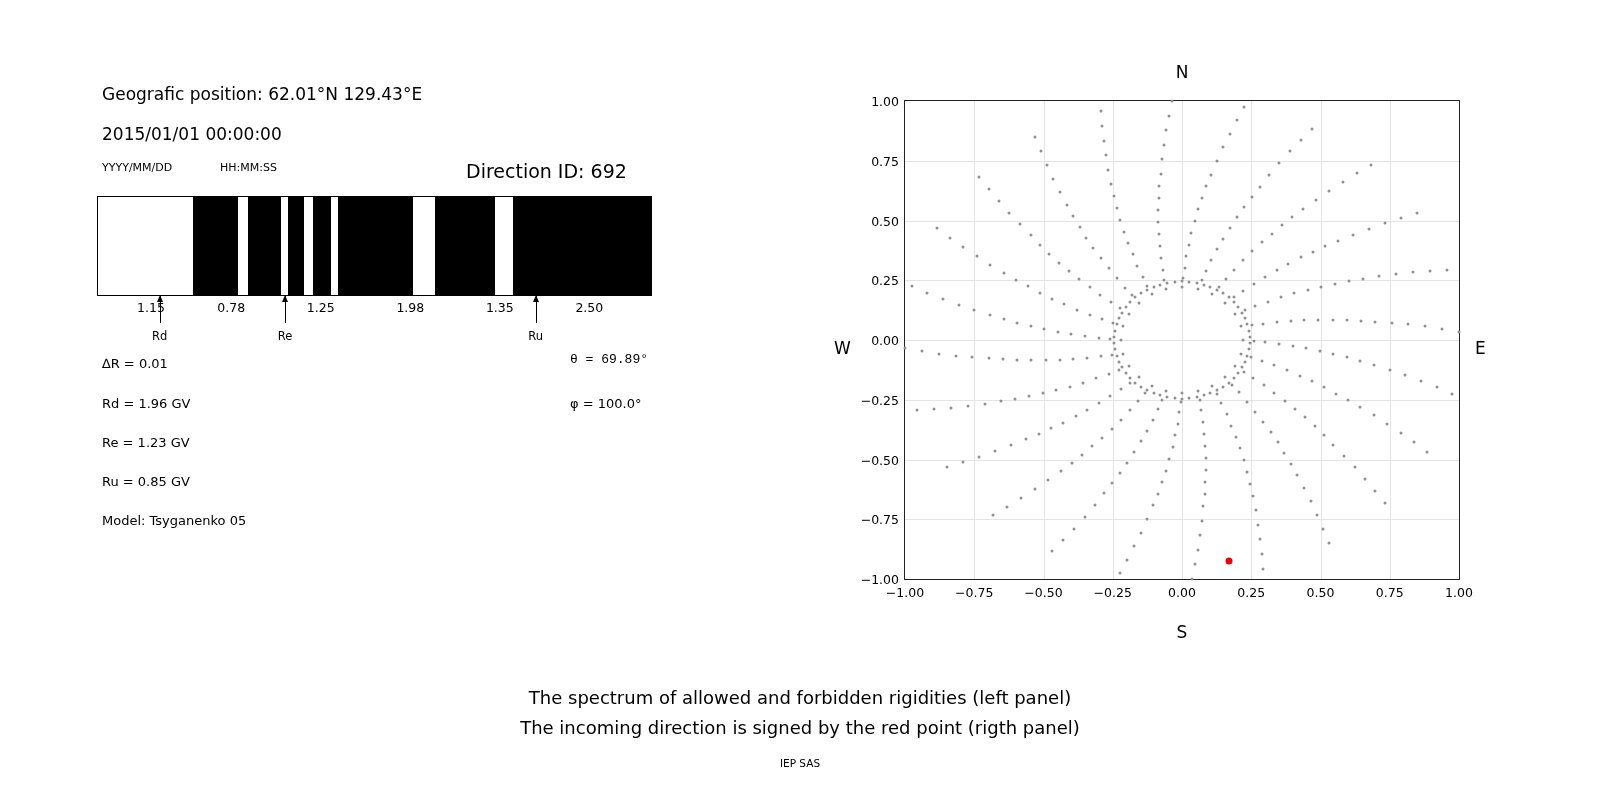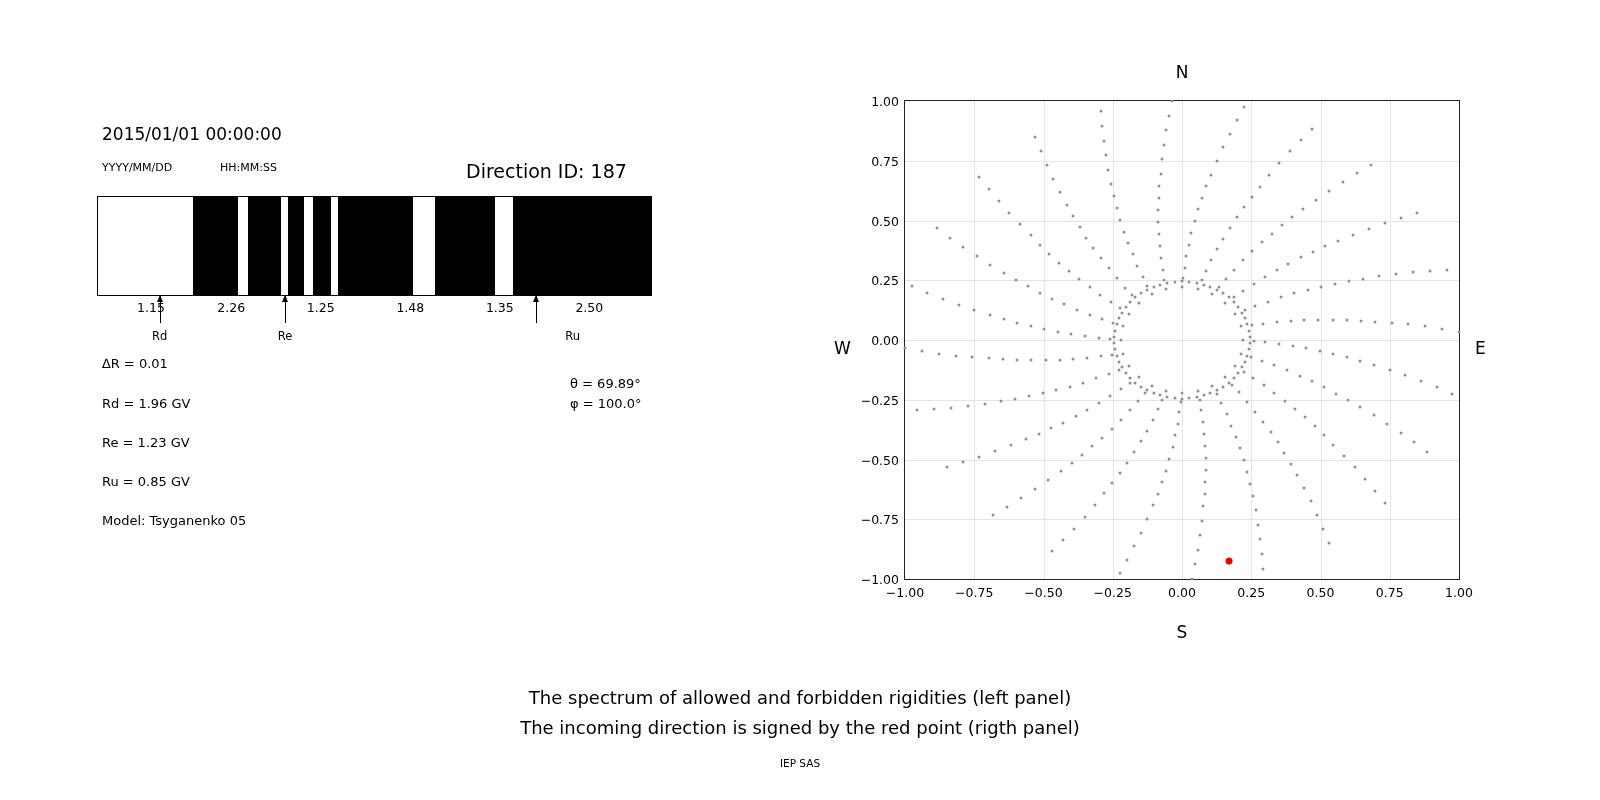--- a/index.html
+++ b/index.html
@@ -124,21 +124,21 @@
 
   
   .param {
     font-size: 13px;
   }
   #param-dR   { left: 102px; top: 356px; }
   #param-Rd   { left: 102px; top: 396px; }
   #param-Re   { left: 102px; top: 435px; }
   #param-Ru   { left: 102px; top: 474px; }
   #param-model{ left: 102px; top: 513px; }
-  #param-theta{ left: 570px; top: 376px; }
+  #param-theta{ left: 570px; top: 352px; font-family: Liberation Mono, monospace; }
   #param-phi  { left: 570px; top: 396px; }
 
   
   #right-panel {
     position: absolute;
     left: 820px;
     top: 60px;
     width: 700px;
     height: 580px;
   }
@@ -242,54 +242,55 @@
     transform: translateX(-50%);
     font-size: 10.5px;
     white-space: nowrap;
   }
 </style>
 </head>
 <body>
 
 <div id="left-panel">
 
+  <div class="txt" id="geo-position">Geografic position: 62.01°N 129.43°E</div>
 
   <div class="txt" id="datetime-value">2015/01/01 00:00:00</div>
 
   <div class="txt" id="date-format-label">YYYY/MM/DD</div>
 
   <div class="txt" id="time-format-label">HH:MM:SS</div>
 
-  <div class="txt" id="direction-id">Direction ID: 187</div>
+  <div class="txt" id="direction-id">Direction ID: 692</div>
 
   <div id="spectrum-wrap">
     <div id="spectrum-box">
         <div class="band" style="left: 94.8871px; width: 44.7581px;"></div>
         <div class="band" style="left: 150.387px; width: 32.2258px;"></div>
         <div class="band" style="left: 189.774px; width: 16.1129px;"></div>
         <div class="band" style="left: 214.839px; width: 17.9032px;"></div>
         <div class="band" style="left: 239.903px; width: 75.1935px;"></div>
         <div class="band" style="left: 336.581px; width: 60.871px;"></div>
         <div class="band" style="left: 415.355px; width: 139.645px;"></div>
       </div>
   </div>
 
   <div id="spectrum-axis">
       <div class="tick-label" style="left: 54px;">1.15</div>
-      <div class="tick-label" style="left: 134.274px;">2.26</div>
+      <div class="tick-label" style="left: 134.274px;">0.78</div>
       <div class="tick-label" style="left: 223.79px;">1.25</div>
-      <div class="tick-label" style="left: 313.306px;">1.48</div>
+      <div class="tick-label" style="left: 313.306px;">1.98</div>
       <div class="tick-label" style="left: 402.823px;">1.35</div>
       <div class="tick-label" style="left: 492.339px;">2.50</div>
       <div class="marker" style="left: 62.6613px;"></div>
       <div class="marker-label" style="left: 62.6613px;">Rd</div>
       <div class="marker" style="left: 187.984px;"></div>
       <div class="marker-label" style="left: 187.984px;">Re</div>
       <div class="marker" style="left: 438.629px;"></div>
-      <div class="marker-label" style="left: 438.629px; margin-left: 37px;">Ru</div>
+      <div class="marker-label" style="left: 438.629px;">Ru</div>
     </div>
 
   <div class="txt param" id="param-dR">∆R = 0.01</div>
   <div class="txt param" id="param-Rd">Rd = 1.96 GV</div>
   <div class="txt param" id="param-Re">Re = 1.23 GV</div>
   <div class="txt param" id="param-Ru">Ru = 0.85 GV</div>
   <div class="txt param" id="param-model">Model: Tsyganenko 05</div>
   <div class="txt param" id="param-theta">θ = 69.89°</div>
   <div class="txt param" id="param-phi">φ = 100.0°</div>
 </div>

